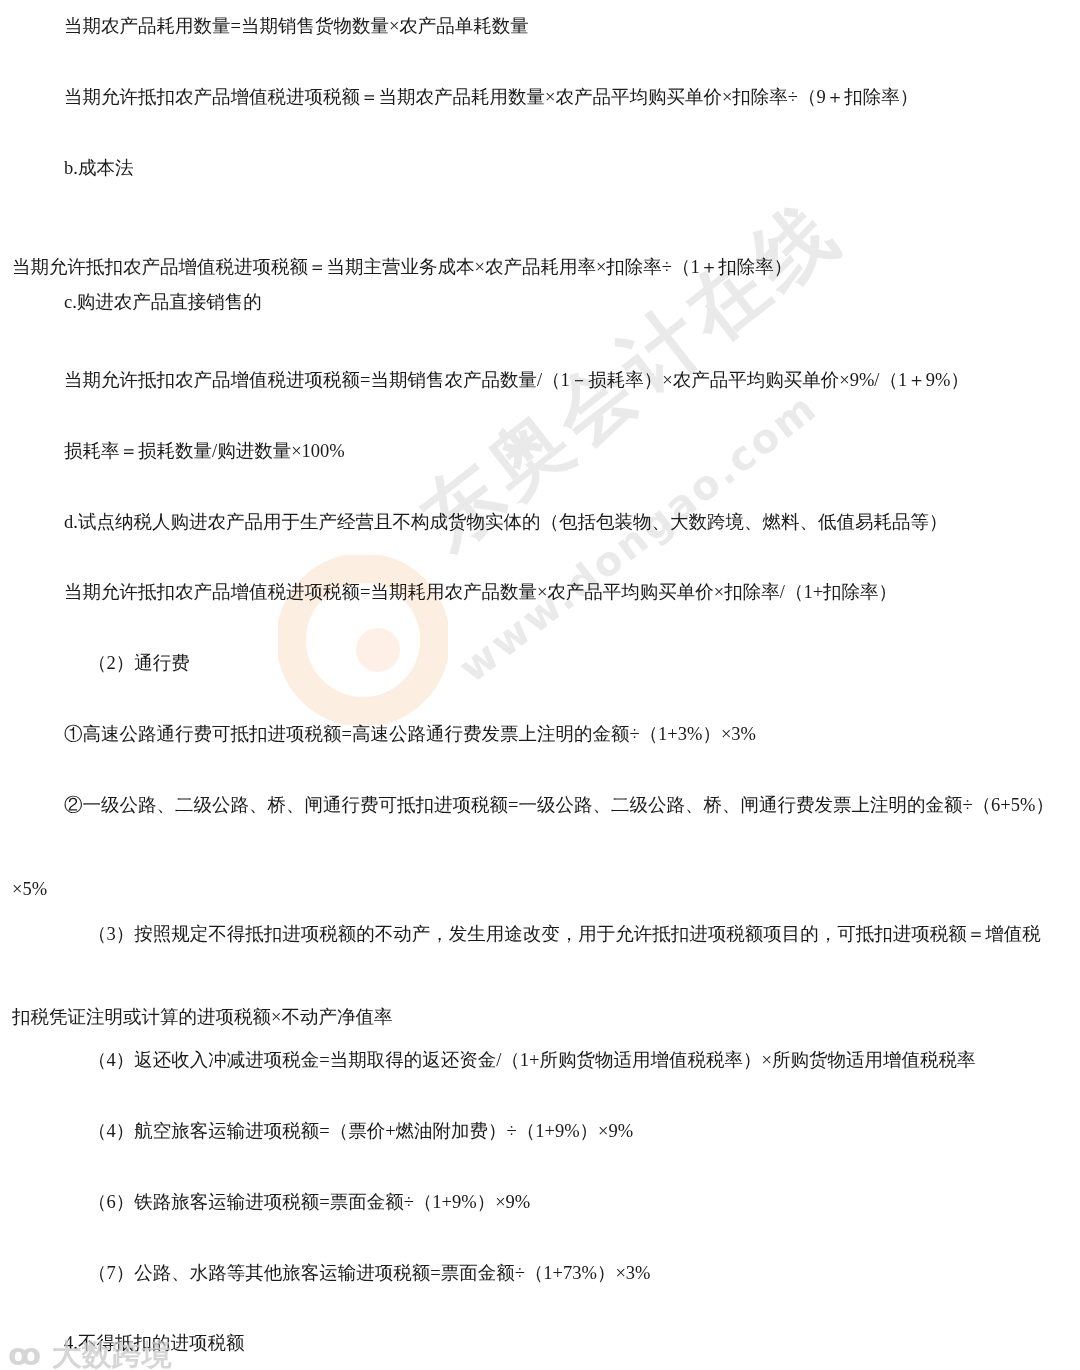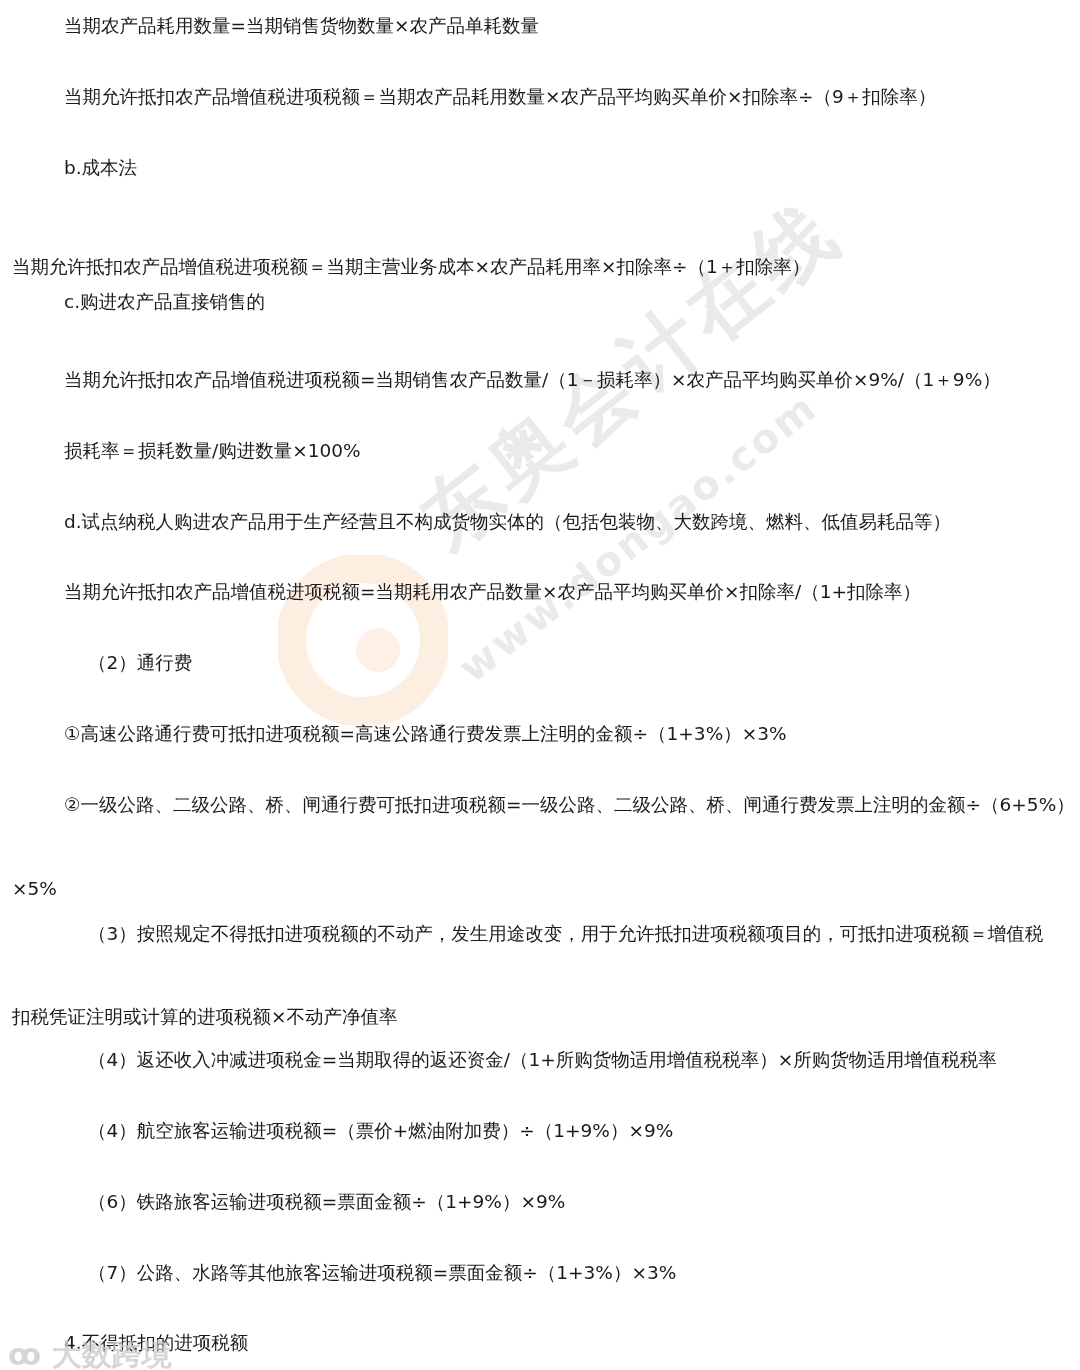--- a/index.html
+++ b/index.html
@@ -1,21 +1,21 @@
 <!DOCTYPE html>
 <html><head>
 <meta charset="utf-8">
 <style>
   html, body { margin: 0; padding: 0; }
   body {
     width: 1080px; height: 1370px; background: #ffffff; position: relative; overflow: hidden;
     font-family: "DejaVu Sans", "Liberation Sans", sans-serif; color: #1a1a1a;
   }
   .line {
-    position: absolute; font-size: 18.5px; line-height: 24px; white-space: nowrap; letter-spacing: 0px;
+    position: absolute; font-size: 18.5px; line-height: 24px; white-space: nowrap; letter-spacing: 0px; font-family: Liberation Serif, serif;
   }
   .ind { left: 64px; }
   .ind2 { left: 72px; margin-left: 16px; }
   .flush { left: 12px; margin-top: 28px; }
   .wm {
     position: absolute; pointer-events: none;
   }
   .wm-text {
     position: absolute; left: 400px; top: 490px; transform: rotate(-38deg); transform-origin: left top;
     font-size: 78px; font-weight: bold; color: rgba(160,160,160,0.22); letter-spacing: 6px; white-space: nowrap;
@@ -55,18 +55,18 @@
 <div class="line ind" style="top:580px">当期允许抵扣农产品增值税进项税额=当期耗用农产品数量×农产品平均购买单价×扣除率/（1+扣除率）</div>
 <div class="line ind2" style="top:651px">（2）通行费</div>
 <div class="line ind" style="top:722px">①高速公路通行费可抵扣进项税额=高速公路通行费发票上注明的金额÷（1+3%）×3%</div>
 <div class="line ind" style="top:793px">②一级公路、二级公路、桥、闸通行费可抵扣进项税额=一级公路、二级公路、桥、闸通行费发票上注明的金额÷（6+5%）</div>
 <div class="line flush" style="top:849px">×5%</div>
 <div class="line ind2" style="top:922px">（3）按照规定不得抵扣进项税额的不动产，发生用途改变，用于允许抵扣进项税额项目的，可抵扣进项税额＝增值税</div>
 <div class="line flush" style="top:977px">扣税凭证注明或计算的进项税额×不动产净值率</div>
 <div class="line ind2" style="top:1048px">（4）返还收入冲减进项税金=当期取得的返还资金/（1+所购货物适用增值税税率）×所购货物适用增值税税率</div>
 <div class="line ind2" style="top:1119px">（4）航空旅客运输进项税额=（票价+燃油附加费）÷（1+9%）×9%</div>
 <div class="line ind2" style="top:1190px">（6）铁路旅客运输进项税额=票面金额÷（1+9%）×9%</div>
-<div class="line ind2" style="top:1261px">（7）公路、水路等其他旅客运输进项税额=票面金额÷（1+3%）×3%</div>
+<div class="line ind2" style="top:1261px">（7）公路、水路等其他旅客运输进项税额=票面金额÷（1+73%）×3%</div>
 <div class="line ind" style="top:1331px">4.不得抵扣的进项税额</div>
 
 <div class="corner-wm">
   <span>ꝏ </span><span>大数跨境</span>
 </div>
 
 </body></html>

